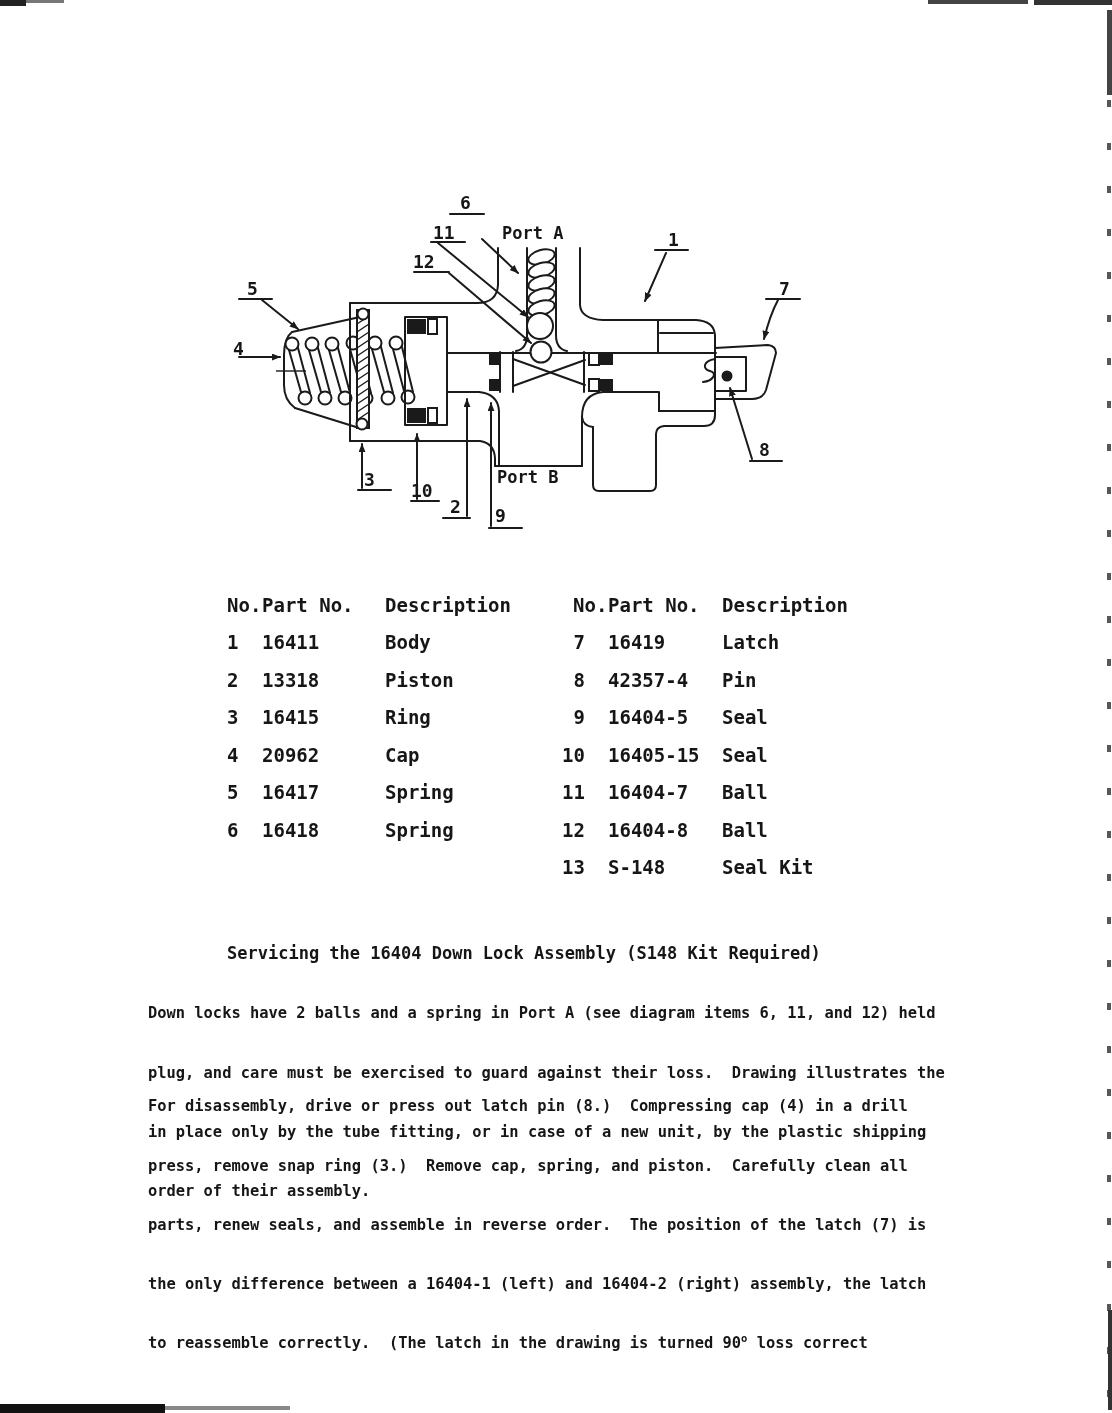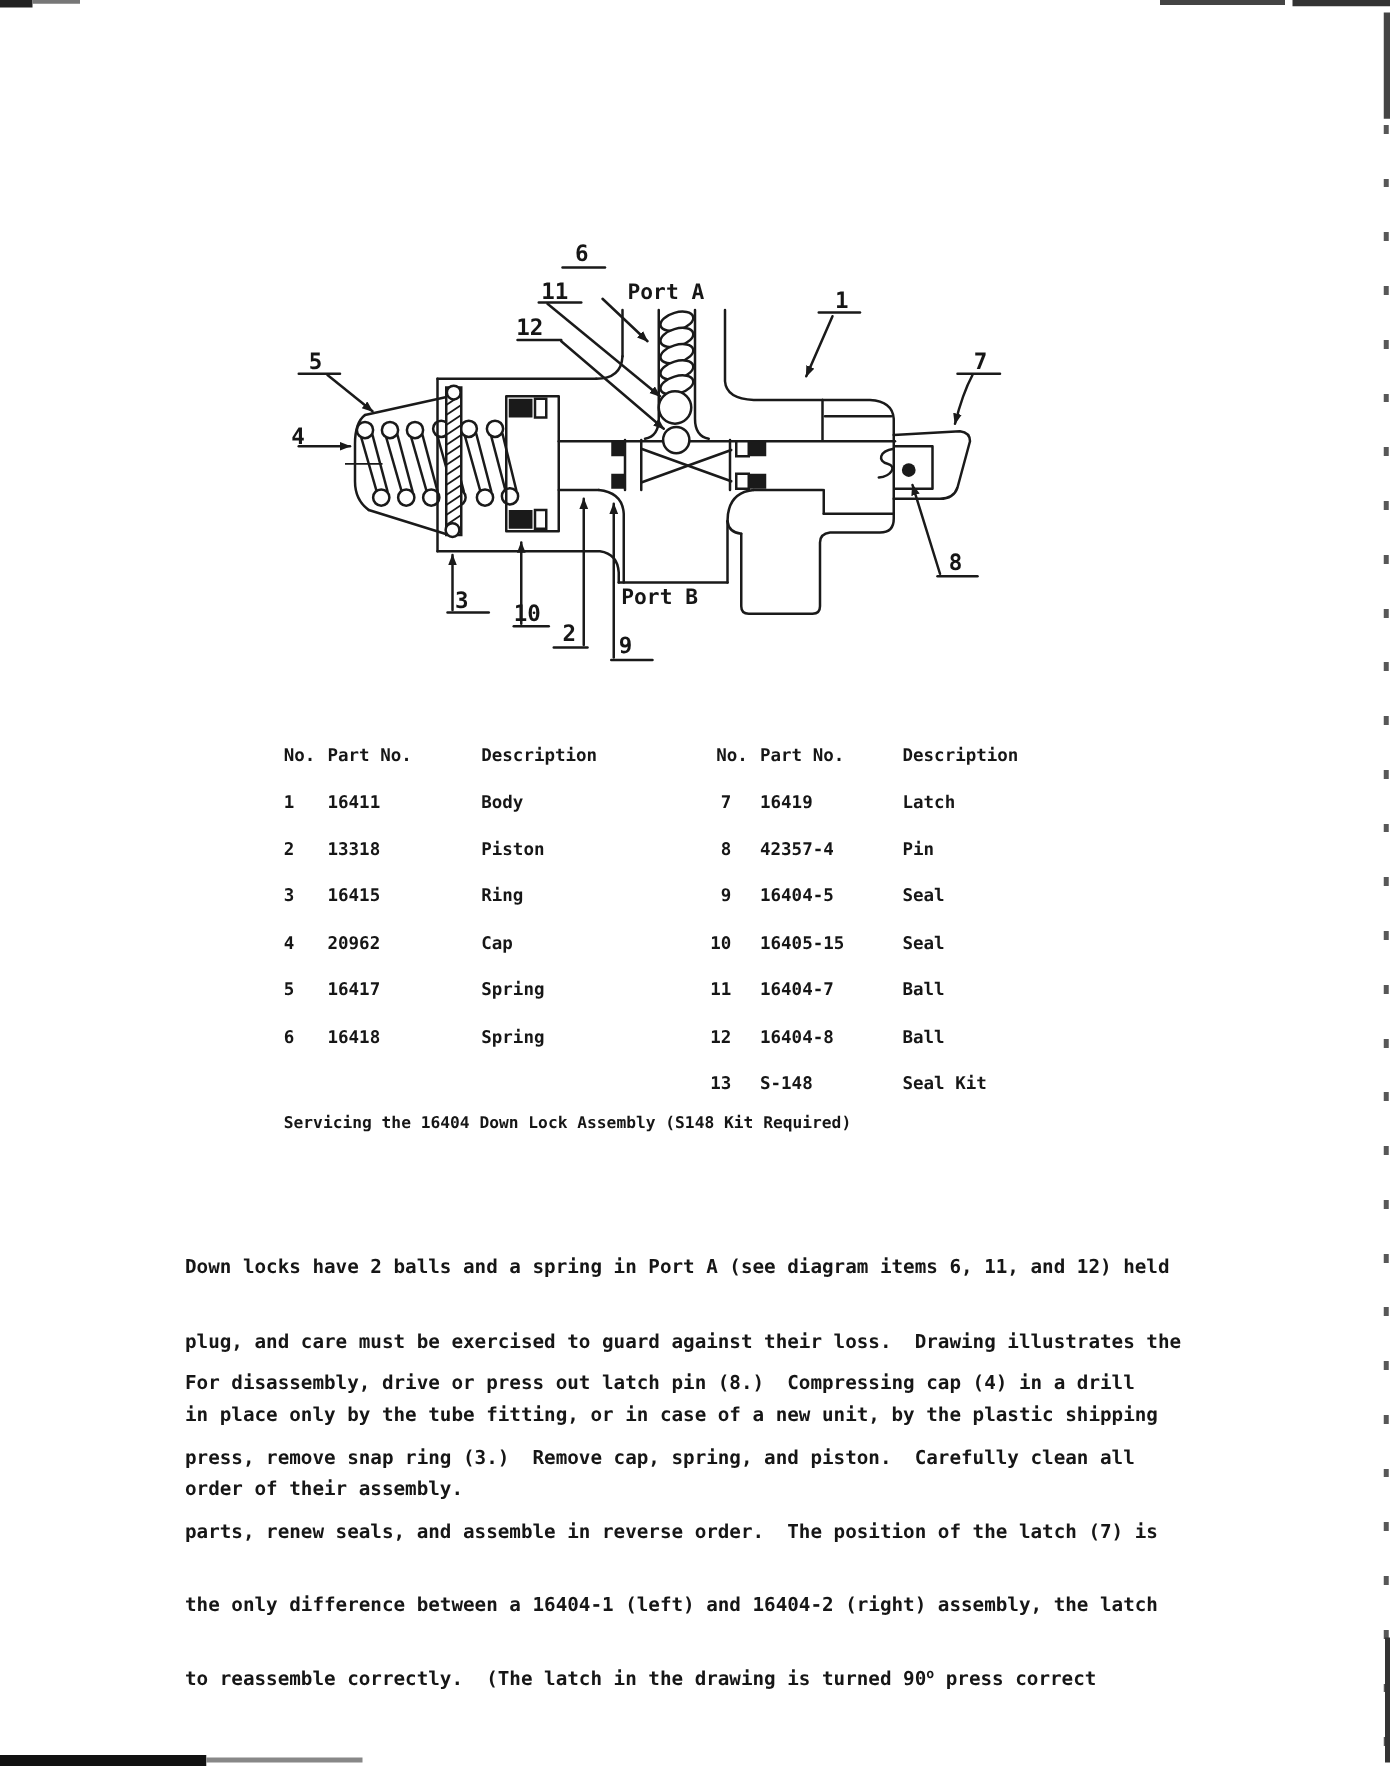--- a/index.html
+++ b/index.html
@@ -4,31 +4,31 @@
 <style>
   html,body{margin:0;padding:0;background:#9a9a9a;}
   .page{
     position:relative;width:1112px;height:1413px;margin:0 auto;
     background:#ffffff;overflow:hidden;
     font-family:"DejaVu Sans Mono", monospace;color:#161616;
   }
   .mono{font-family:"DejaVu Sans Mono", monospace;font-weight:bold;color:#161616;}
   
   .ptable{position:absolute;width:430px;}
-  .trow{position:absolute;left:0;height:22px;line-height:22px;font-size:14px;white-space:pre;}
+  .trow{position:absolute;left:0;height:22px;line-height:22px;font-size:19px;white-space:pre;}
   .cell{position:absolute;top:0;white-space:pre;}
   .c-no{left:0;width:30px;}
   .c-no-r{left:0;width:28px;text-align:right;}
   .c-no-rh{left:16px;}
   .c-part{left:35px;}
   .c-part-r{left:51px;}
   .c-desc{left:158px;}
   .c-desc-r{left:165px;}
   
-  .heading{position:absolute;left:227px;top:891px;font-size:13px;white-space:pre;}
+  .heading{position:absolute;left:227px;top:943px;font-size:17px;white-space:pre;}
   .para{position:absolute;left:148px;font-size:15.4px;line-height:19.7px;white-space:pre;}
   .sup{font-size:10.5px;position:relative;top:-6px;}
   
   svg.diagram{position:absolute;left:0;top:0;}
   .ln{stroke:#1a1a1a;stroke-width:2;fill:none;stroke-linecap:round;stroke-linejoin:round;}
   .ln-thin{stroke:#1a1a1a;stroke-width:1.4;fill:none;}
   .wfill{fill:#ffffff;stroke:#1a1a1a;stroke-width:2;}
   .bfill{fill:#1a1a1a;stroke:none;}
   .dlab{font-family:"DejaVu Sans Mono",monospace;font-weight:bold;font-size:18px;fill:#161616;}
   .dport{font-family:"DejaVu Sans Mono",monospace;font-weight:bold;font-size:17px;fill:#161616;}
@@ -308,21 +308,21 @@
     <div>plug, and care must be exercised to guard against their loss.  Drawing illustrates the</div>
     <div>in place only by the tube fitting, or in case of a new unit, by the plastic shipping</div>
     <div>order of their assembly.</div>
   </div>
 
   <div class="para mono" style="top:1058px;">
     <div>For disassembly, drive or press out latch pin (8.)  Compressing cap (4) in a drill</div>
     <div>press, remove snap ring (3.)  Remove cap, spring, and piston.  Carefully clean all</div>
     <div>parts, renew seals, and assemble in reverse order.  The position of the latch (7) is</div>
     <div>the only difference between a 16404-1 (left) and 16404-2 (right) assembly, the latch</div>
-    <div><span>to reassemble correctly.  (The latch in the drawing is turned 90</span><span class="sup">o</span><span> press correct</span></div>
+    <div><span>to reassemble correctly.  (The latch in the drawing is turned 90</span><span class="sup">o</span><span> loss correct</span></div>
     
   </div>
 
   <div class="art" style="left:0;top:0;width:26px;height:6px;"></div>
   <div class="art" style="left:26px;top:0;width:38px;height:3px;background:#777;"></div>
   <div class="art" style="left:928px;top:0;width:100px;height:4px;background:#444;"></div>
   <div class="art" style="left:1034px;top:0;width:78px;height:5px;background:#333;"></div>
   <div class="art" style="left:1107px;top:10px;width:5px;height:85px;background:#444;"></div>
   <div class="edge-dashes"></div>
   <div class="art" style="left:1108px;top:1310px;width:4px;height:100px;background:#333;"></div>

